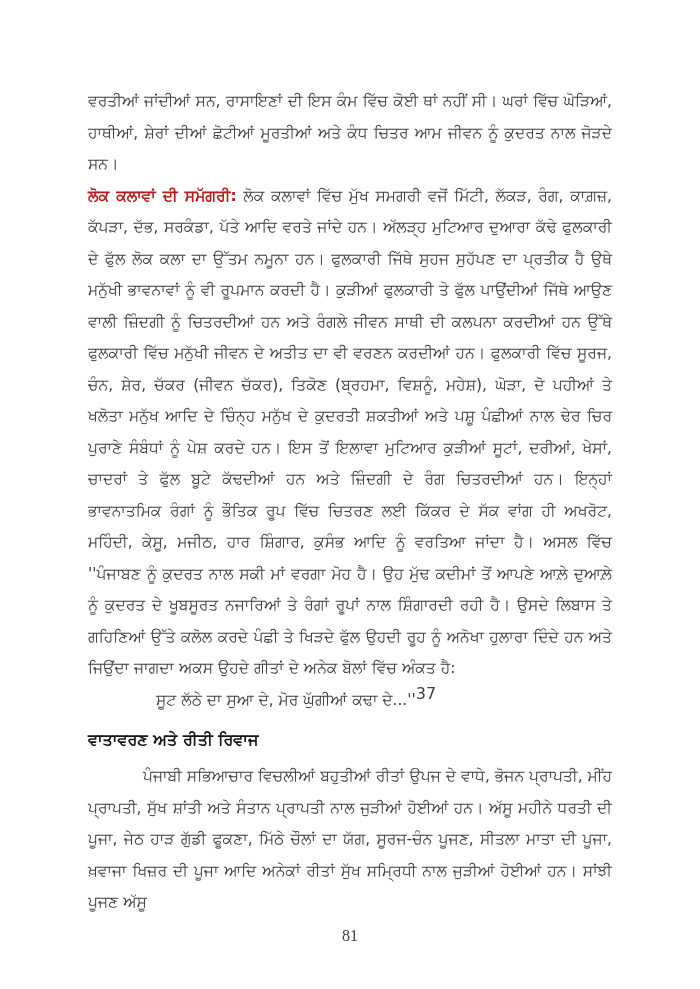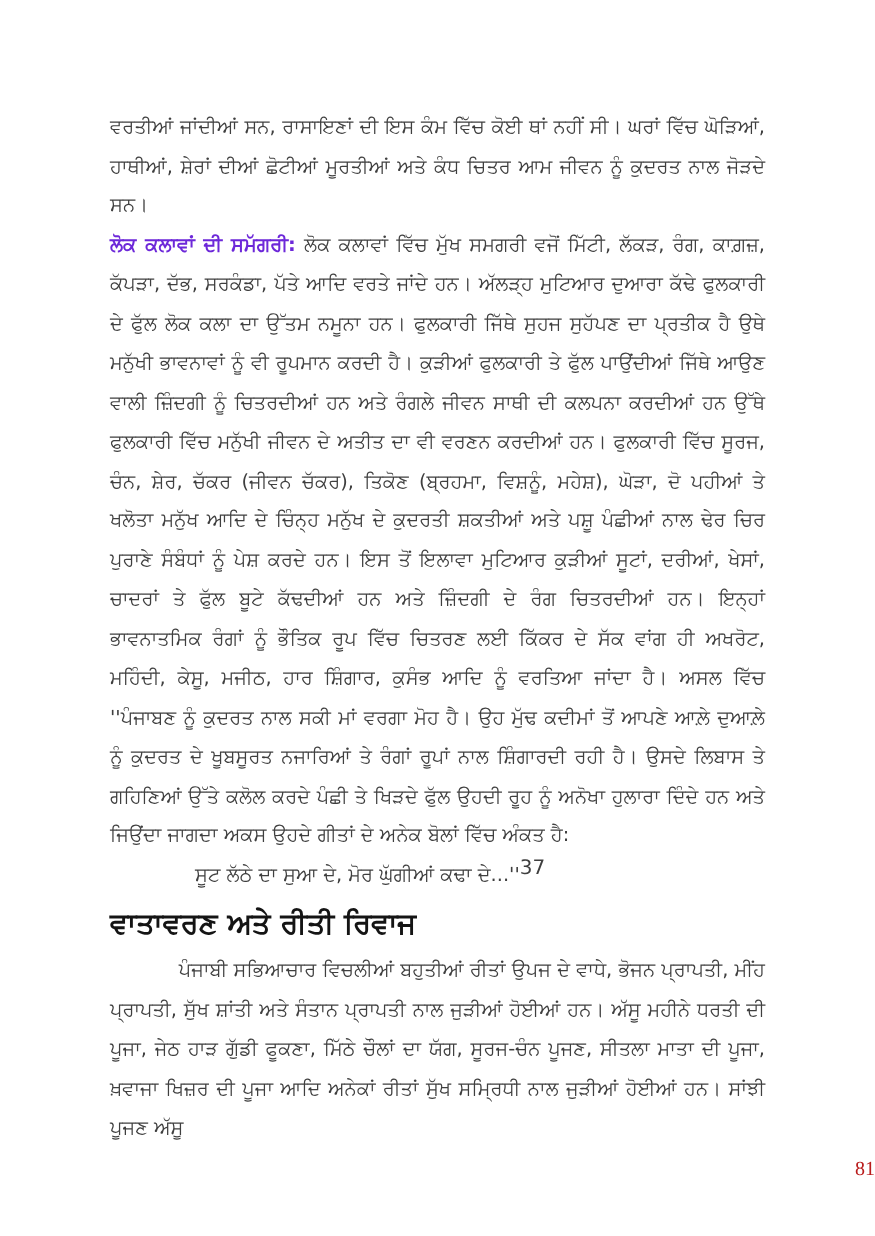--- a/index.html
+++ b/index.html
@@ -27,49 +27,49 @@
   }
   .para {
     margin: 0;
     padding: 0;
   }
   .para-indent {
     text-indent: 55px;
   }
   .lead-heading {
     font-weight: bold;
-    color: #6d28d9;
+    color: #b91c1c;
   }
   .verse {
     margin: 0;
     padding-left: 68px;
     text-align: left;
   }
   .footnote-ref {
     font-size: 16px;
     line-height: 0;
     vertical-align: super;
   }
   .section-heading {
     margin: 7px 0 5px 0;
-    font-size: 23px;
+    font-size: 16px;
     line-height: 33px;
     font-weight: bold;
     color: #141414;
     text-align: left;
   }
   .page-footer {
     position: absolute;
     left: 0;
     bottom: 44px;
     width: 100%;
-    text-align: right;
+    text-align: center;
     font-family: "Liberation Serif", "DejaVu Serif", serif;
     font-size: 16px;
-    color: #b91c1c;
+    color: #404040;
   }
 </style>
 </head>
 <body>
 
 <div class="page">
 
   <div class="text-block">
 
     <p class="para">ਵਰਤੀਆਂ ਜਾਂਦੀਆਂ ਸਨ, ਰਾਸਾਇਣਾਂ ਦੀ ਇਸ ਕੰਮ ਵਿੱਚ ਕੋਈ ਥਾਂ ਨਹੀਂ ਸੀ। ਘਰਾਂ ਵਿੱਚ ਘੋੜਿਆਂ, ਹਾਥੀਆਂ, ਸ਼ੇਰਾਂ ਦੀਆਂ ਛੋਟੀਆਂ ਮੂਰਤੀਆਂ ਅਤੇ ਕੰਧ ਚਿਤਰ ਆਮ ਜੀਵਨ ਨੂੰ ਕੁਦਰਤ ਨਾਲ ਜੋੜਦੇ ਸਨ।</p>

